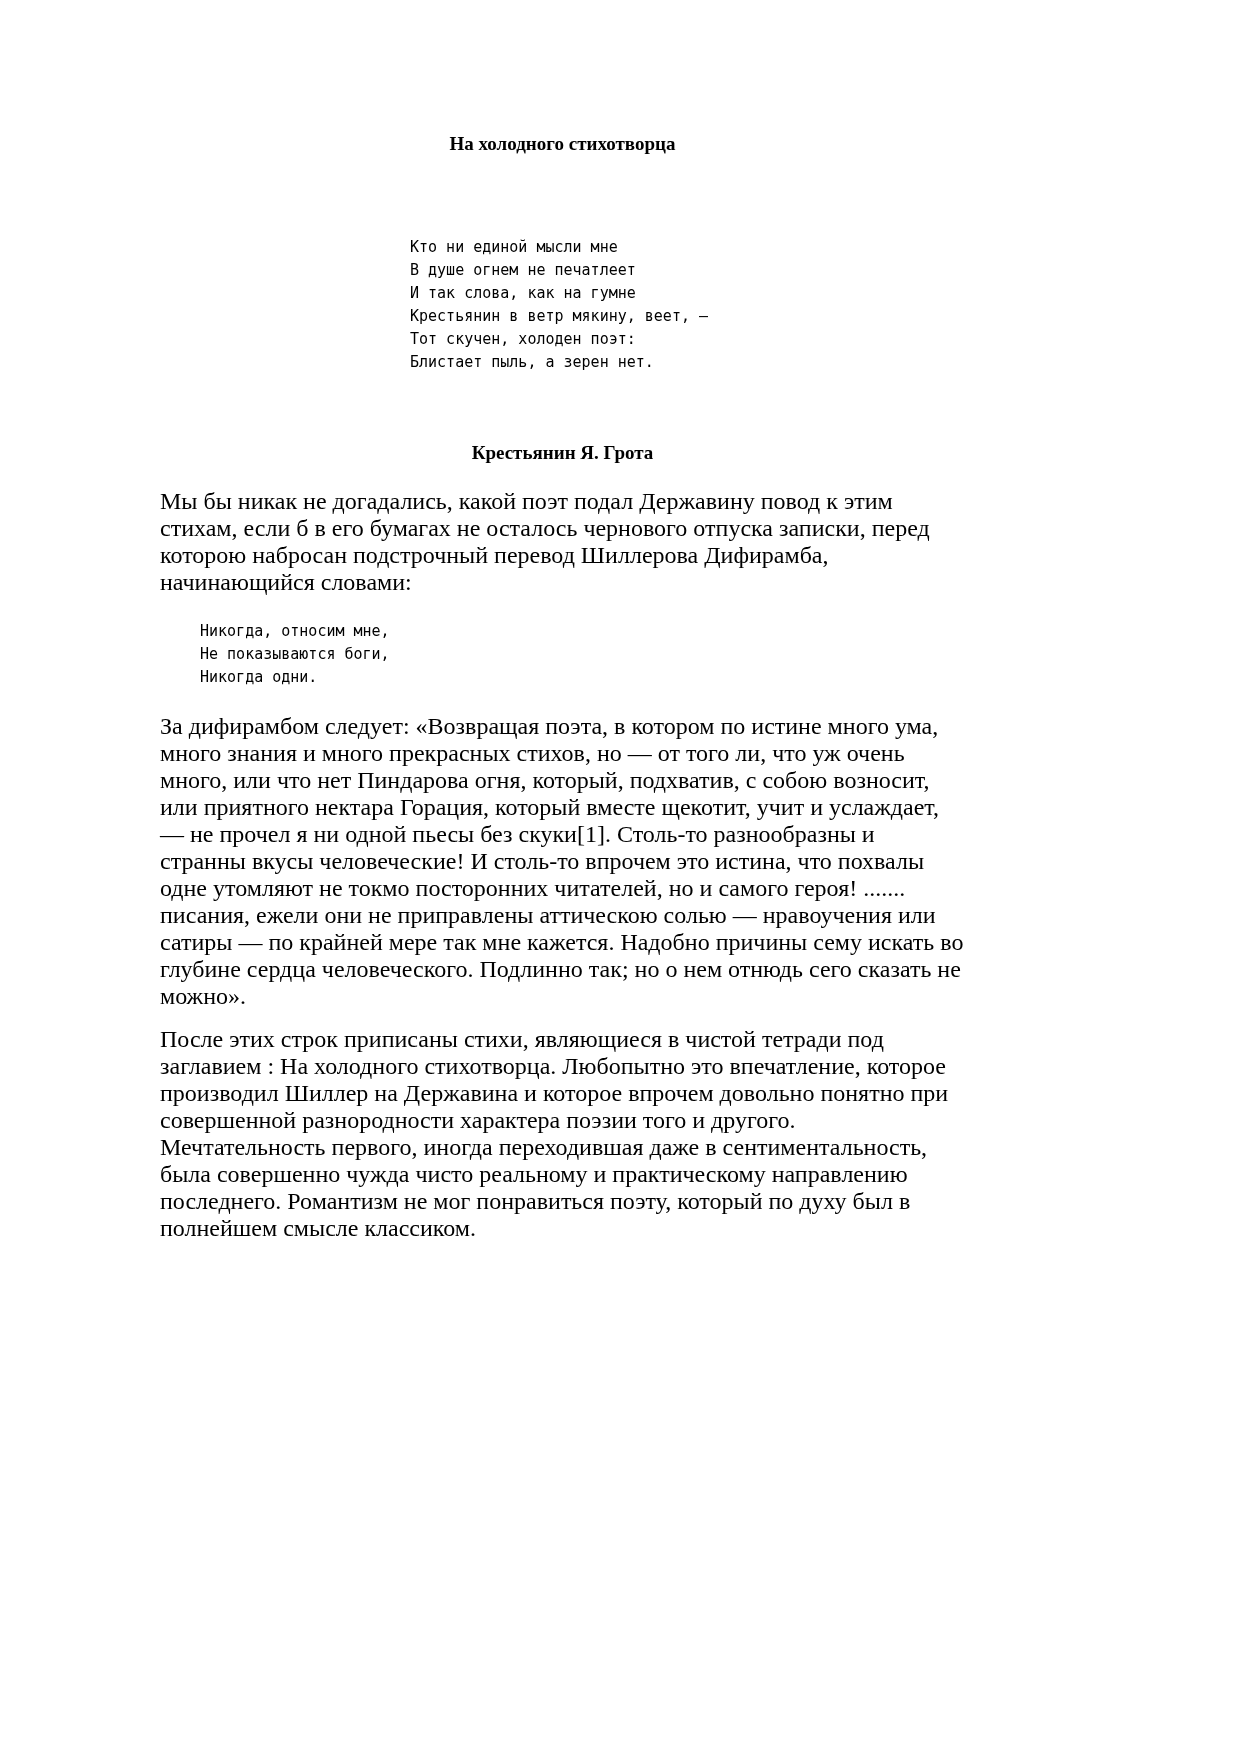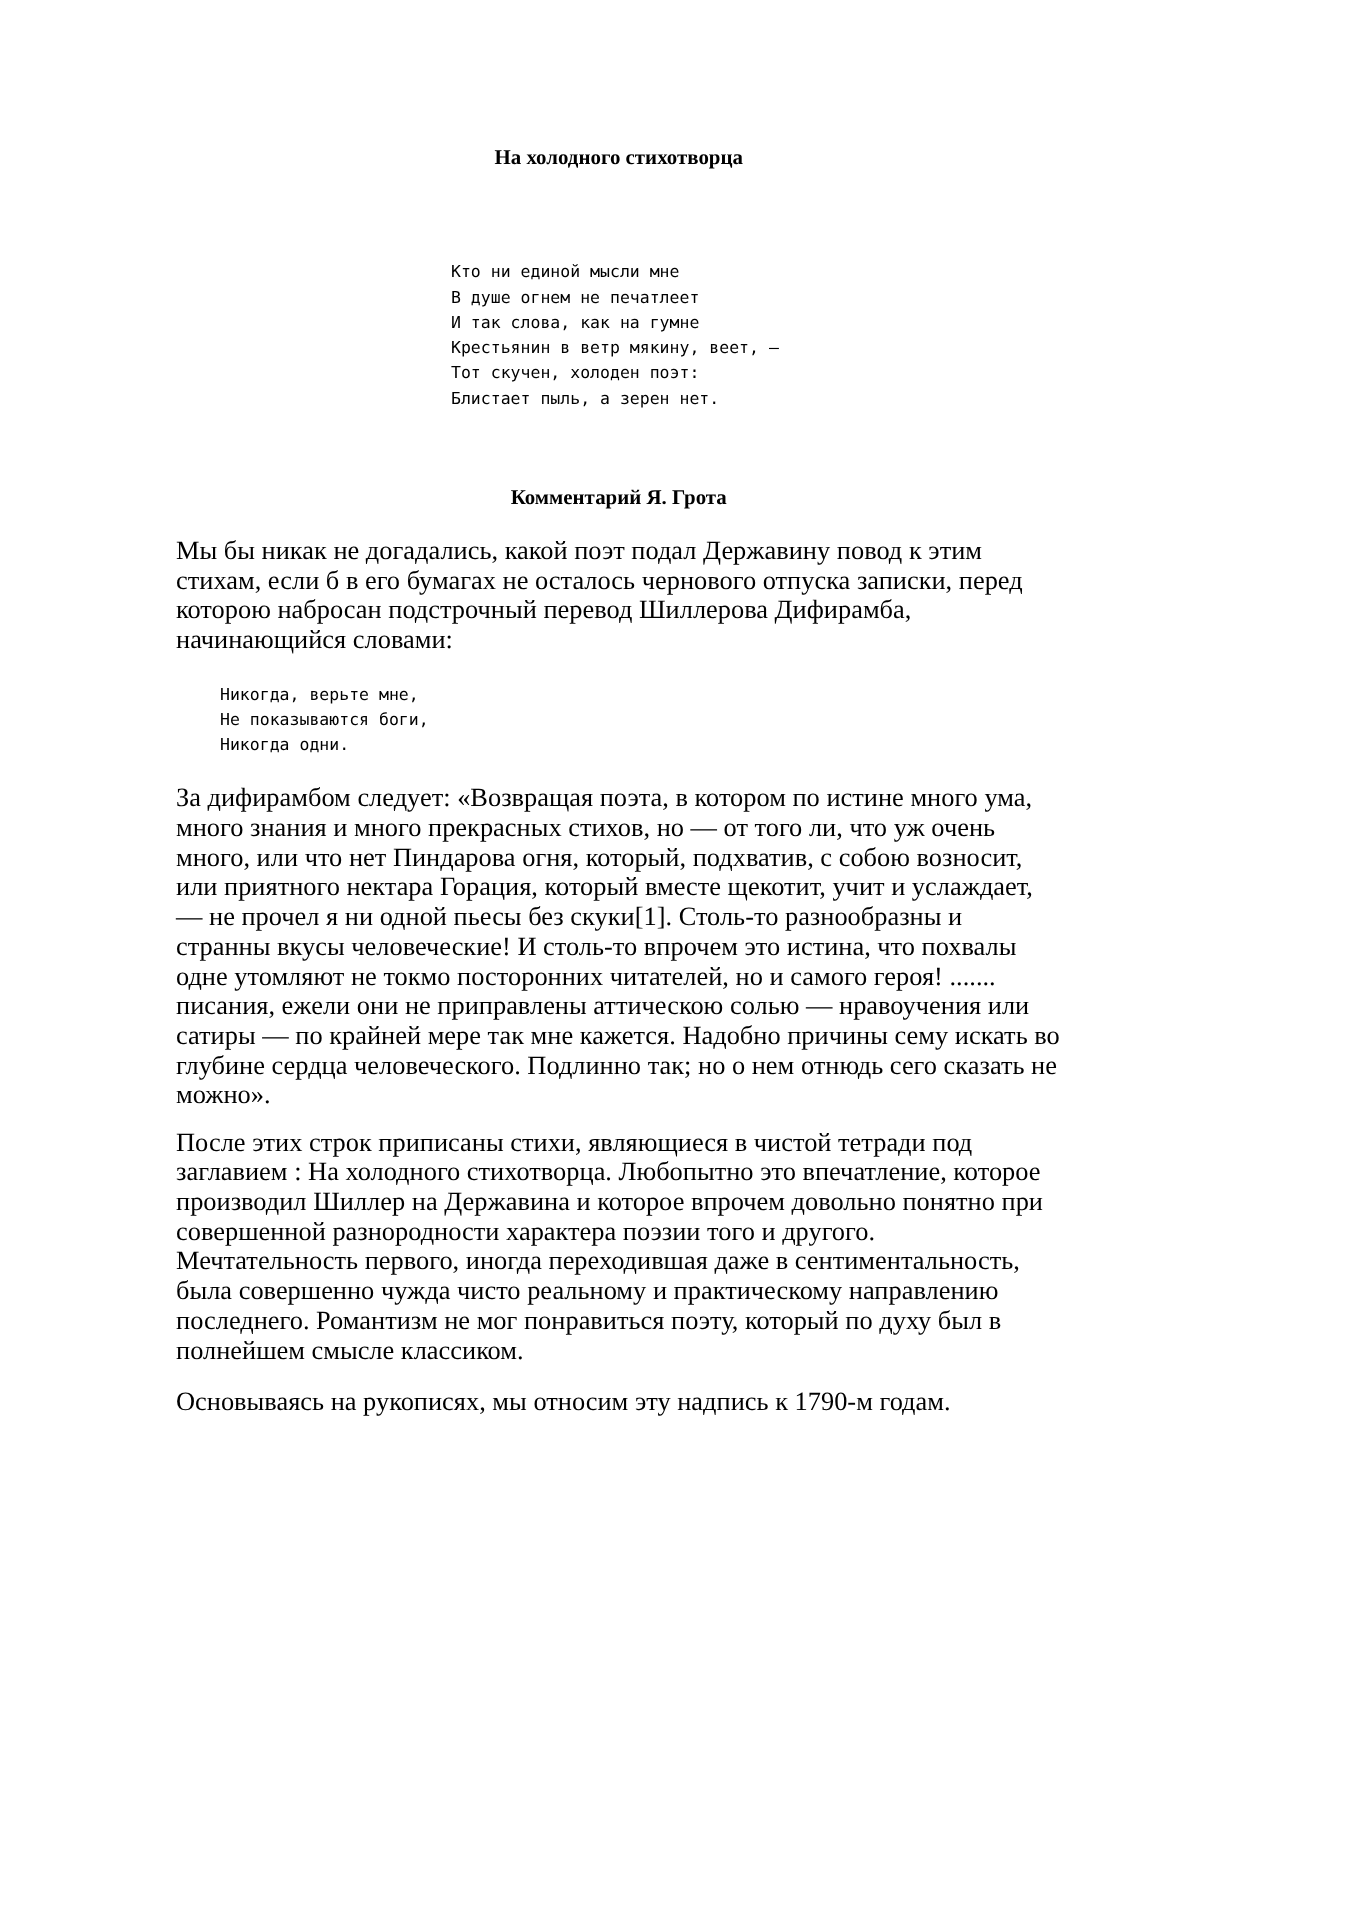--- a/index.html
+++ b/index.html
@@ -71,29 +71,28 @@
 
     <h1 class="doc-title">На холодного стихотворца</h1>
 
     <div class="poem">Кто ни единой мысли мне
 В душе огнем не печатлеет
 И так слова, как на гумне
 Крестьянин в ветр мякину, веет, —
 Тот скучен, холоден поэт:
 Блистает пыль, а зерен нет.</div>
 
-    <h2 class="section-heading">Комментарий Я. Грота</h2>
+    <h2 class="section-heading">Крестьянин Я. Грота</h2>
 
     <p class="para first">Мы бы никак не догадались, какой поэт подал Державину повод к этим стихам, если б в его бумагах не осталось чернового отпуска записки, перед которою набросан подстрочный перевод Шиллерова Дифирамба, начинающийся словами:</p>
 
-    <div class="quote-block">Никогда, верьте мне,
+    <div class="quote-block">Никогда, относим мне,
 Не показываются боги,
 Никогда одни.</div>
 
     <p class="para">За дифирамбом следует: «Возвращая поэта, в котором по истине много ума, много знания и много прекрасных стихов, но — от того ли, что уж очень много, или что нет Пиндарова огня, который, подхватив, с собою возносит, или приятного нектара Горация, который вместе щекотит, учит и услаждает, — не прочел я ни одной пьесы без скуки[1]. Столь-то разнообразны и странны вкусы человеческие! И столь-то впрочем это истина, что похвалы одне утомляют не токмо посторонних читателей, но и самого героя! ....... писания, ежели они не приправлены аттическою солью — нравоучения или сатиры — по крайней мере так мне кажется. Надобно причины сему искать во глубине сердца человеческого. Подлинно так; но о нем отнюдь сего сказать не можно».</p>
 
     <p class="para analysis">После этих строк приписаны стихи, являющиеся в чистой тетради под заглавием : На холодного стихотворца. Любопытно это впечатление, которое производил Шиллер на Державина и которое впрочем довольно понятно при совершенной разнородности характера поэзии того и другого. Мечтательность первого, иногда переходившая даже в сентиментальность, была совершенно чужда чисто реальному и практическому направлению последнего. Романтизм не мог понравиться поэту, который по духу был в полнейшем смысле классиком.</p>
 
-    <p class="para dating">Основываясь на рукописях, мы относим эту надпись к 1790-м годам.</p>
 
 
   </div>
 </div>
 
 </body></html>

